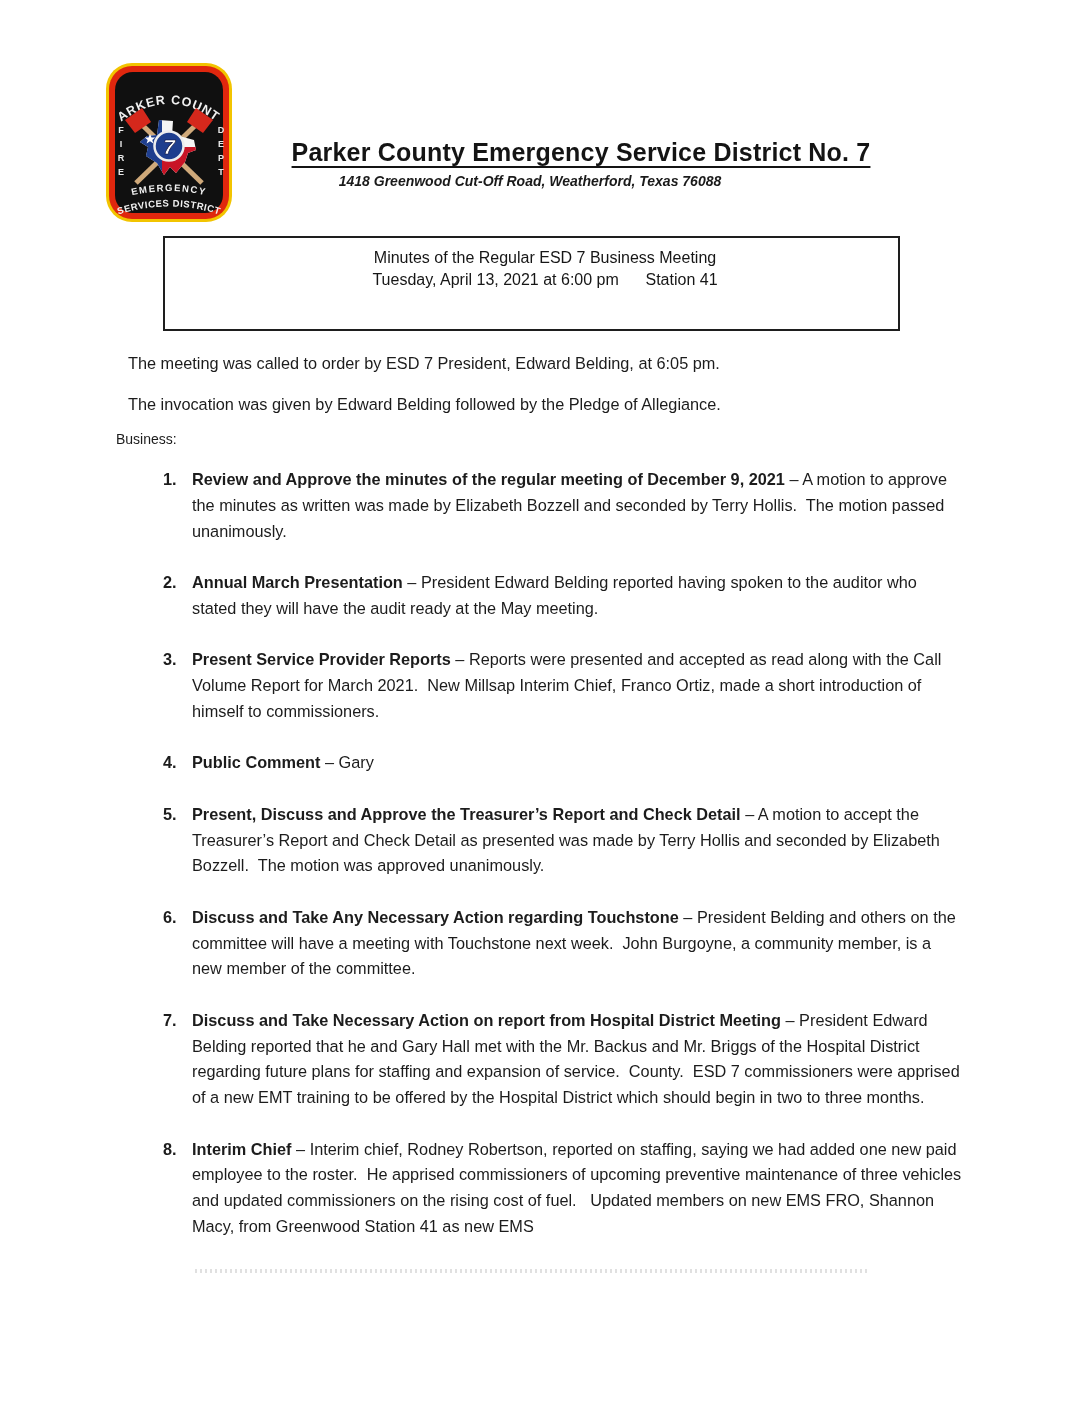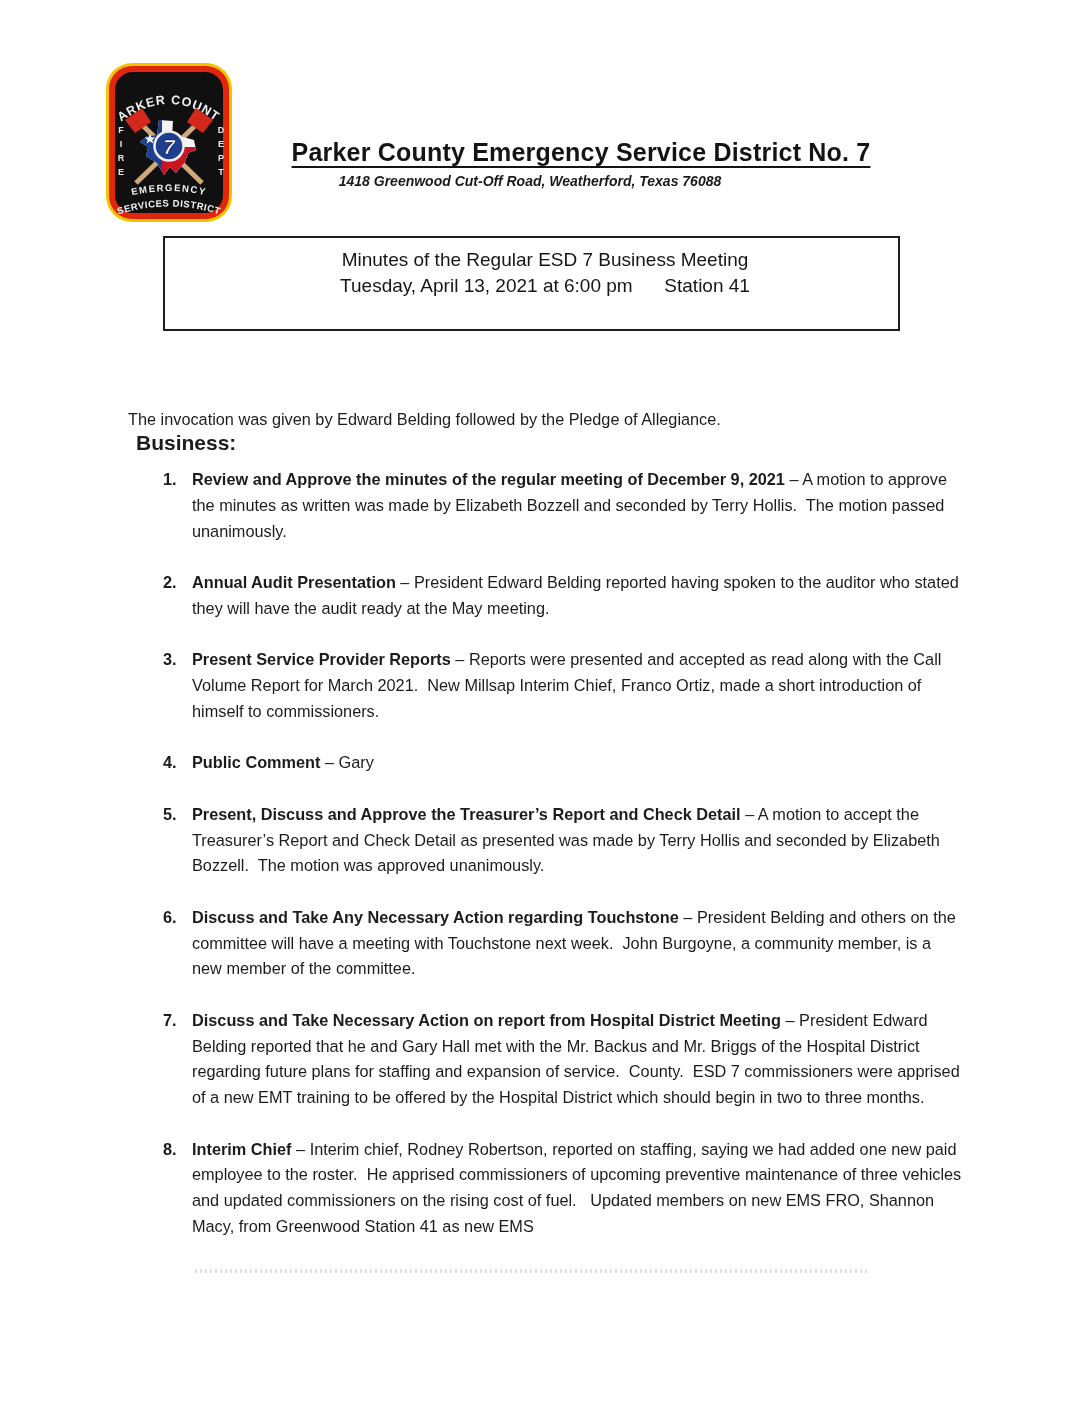--- a/index.html
+++ b/index.html
@@ -32,28 +32,28 @@
   .address{
     position:absolute;left:200px;top:173px;width:660px;
     text-align:center;font-size:14px;font-weight:bold;font-style:italic;color:#1a1a1a;
   }
   
   .meeting-box{
     position:absolute;left:163px;top:236px;width:737px;height:95px;
     box-sizing:border-box;border:2px solid #1e1e1e;
     text-align:center;color:#161616;
   }
-  .box-line{font-size:19px;white-space:pre;padding-left:27px;}
+  .box-line{font-size:16px;white-space:pre;padding-left:27px;}
   .box-line.l1{margin-top:11px;}
   .box-line.l2{margin-top:4px;}
   
   .para{position:absolute;left:128px;width:860px;margin:0;font-size:16.3px;line-height:25.75px;}
   .p1{top:351px;}
-  .p2{top:407px;}
-  .business-label{position:absolute;left:136px;top:431px;font-size:21px;font-weight:bold;}
+  .p2{top:392px;}
+  .business-label{position:absolute;left:116px;top:431px;font-size:14px;font-weight:normal;}
   .items{
     position:absolute;left:163px;top:467px;width:800px;
     margin:0;padding:0;list-style:none;
     font-size:16.3px;line-height:25.75px;
   }
   .item{display:flex;margin-bottom:25.75px;}
   .item .num{flex:none;width:29px;font-weight:bold;}
   .item .txt{width:770px;}
   .item .b{font-weight:bold;white-space:pre-wrap;}
   .item .r{white-space:pre-wrap;}
@@ -111,31 +111,32 @@
   <div class="logo-vert dept">DEPT</div>
 
   <h1 class="title">Parker County Emergency Service District No. 7</h1>
   <div class="address">1418 Greenwood Cut-Off Road, Weatherford, Texas 76088</div>
 
   <div class="meeting-box">
     <div class="box-line l1">Minutes of the Regular ESD 7 Business Meeting</div>
     <div class="box-line l2">Tuesday, April 13, 2021 at 6:00 pm      Station 41</div>
   </div>
 
+  <p class="para p1">The meeting was called to order by ESD 7 President, Edward Belding, at 6:05 pm.</p>
   <p class="para p2">The invocation was given by Edward Belding followed by the Pledge of Allegiance.</p>
   <div class="business-label">Business:</div>
 
   <ol class="items">
     <li class="item">
       <span class="num">1.</span>
       <div class="txt"><span class="b">Review and Approve the minutes of the regular meeting of December 9, 2021</span> <span class="r">– A motion to approve the minutes as written was made by Elizabeth Bozzell and seconded by Terry Hollis.  The motion passed unanimously.</span></div>
     </li>
     <li class="item">
       <span class="num">2.</span>
-      <div class="txt"><span class="b">Annual Audit Presentation</span> <span class="r">– President Edward Belding reported having spoken to the auditor who stated they will have the audit ready at the May meeting.</span></div>
+      <div class="txt"><span class="b">Annual March Presentation</span> <span class="r">– President Edward Belding reported having spoken to the auditor who stated they will have the audit ready at the May meeting.</span></div>
     </li>
     <li class="item">
       <span class="num">3.</span>
       <div class="txt"><span class="b">Present Service Provider Reports</span> <span class="r">– Reports were presented and accepted as read along with the Call Volume Report for March 2021.  New Millsap Interim Chief, Franco Ortiz, made a short introduction of himself to commissioners.</span></div>
     </li>
     <li class="item">
       <span class="num">4.</span>
       <div class="txt"><span class="b">Public Comment</span> <span class="r">– Gary</span></div>
     </li>
     <li class="item">

